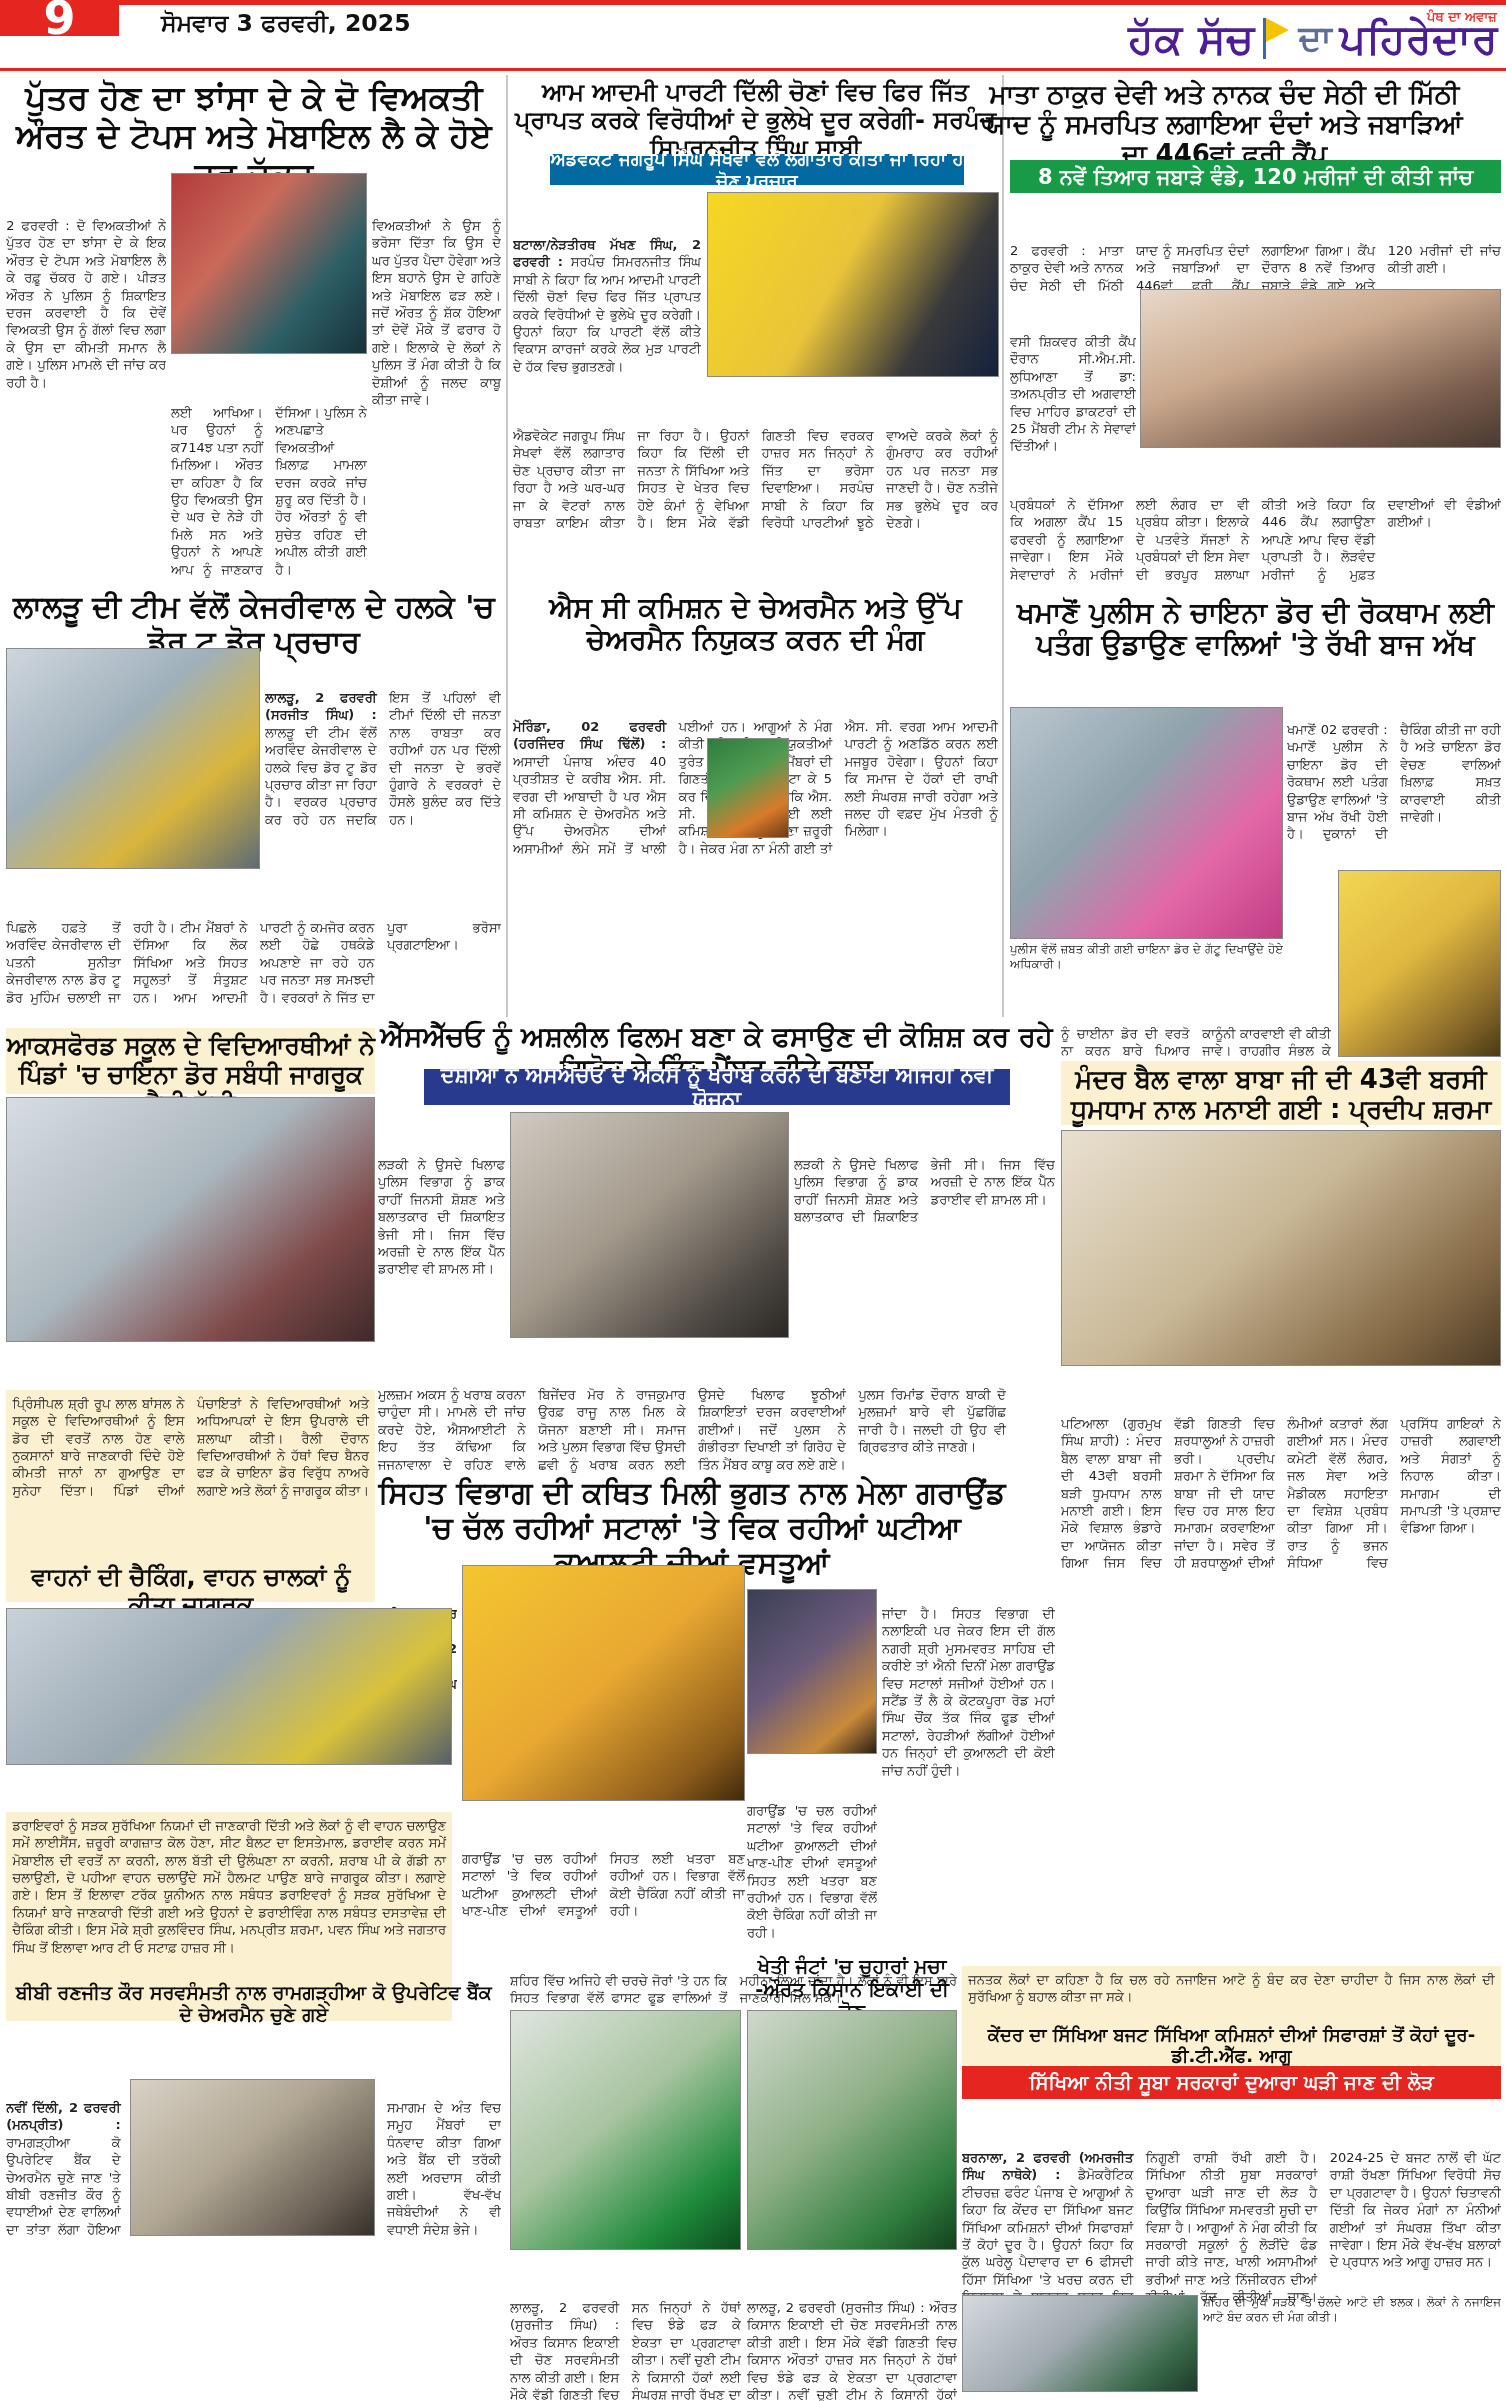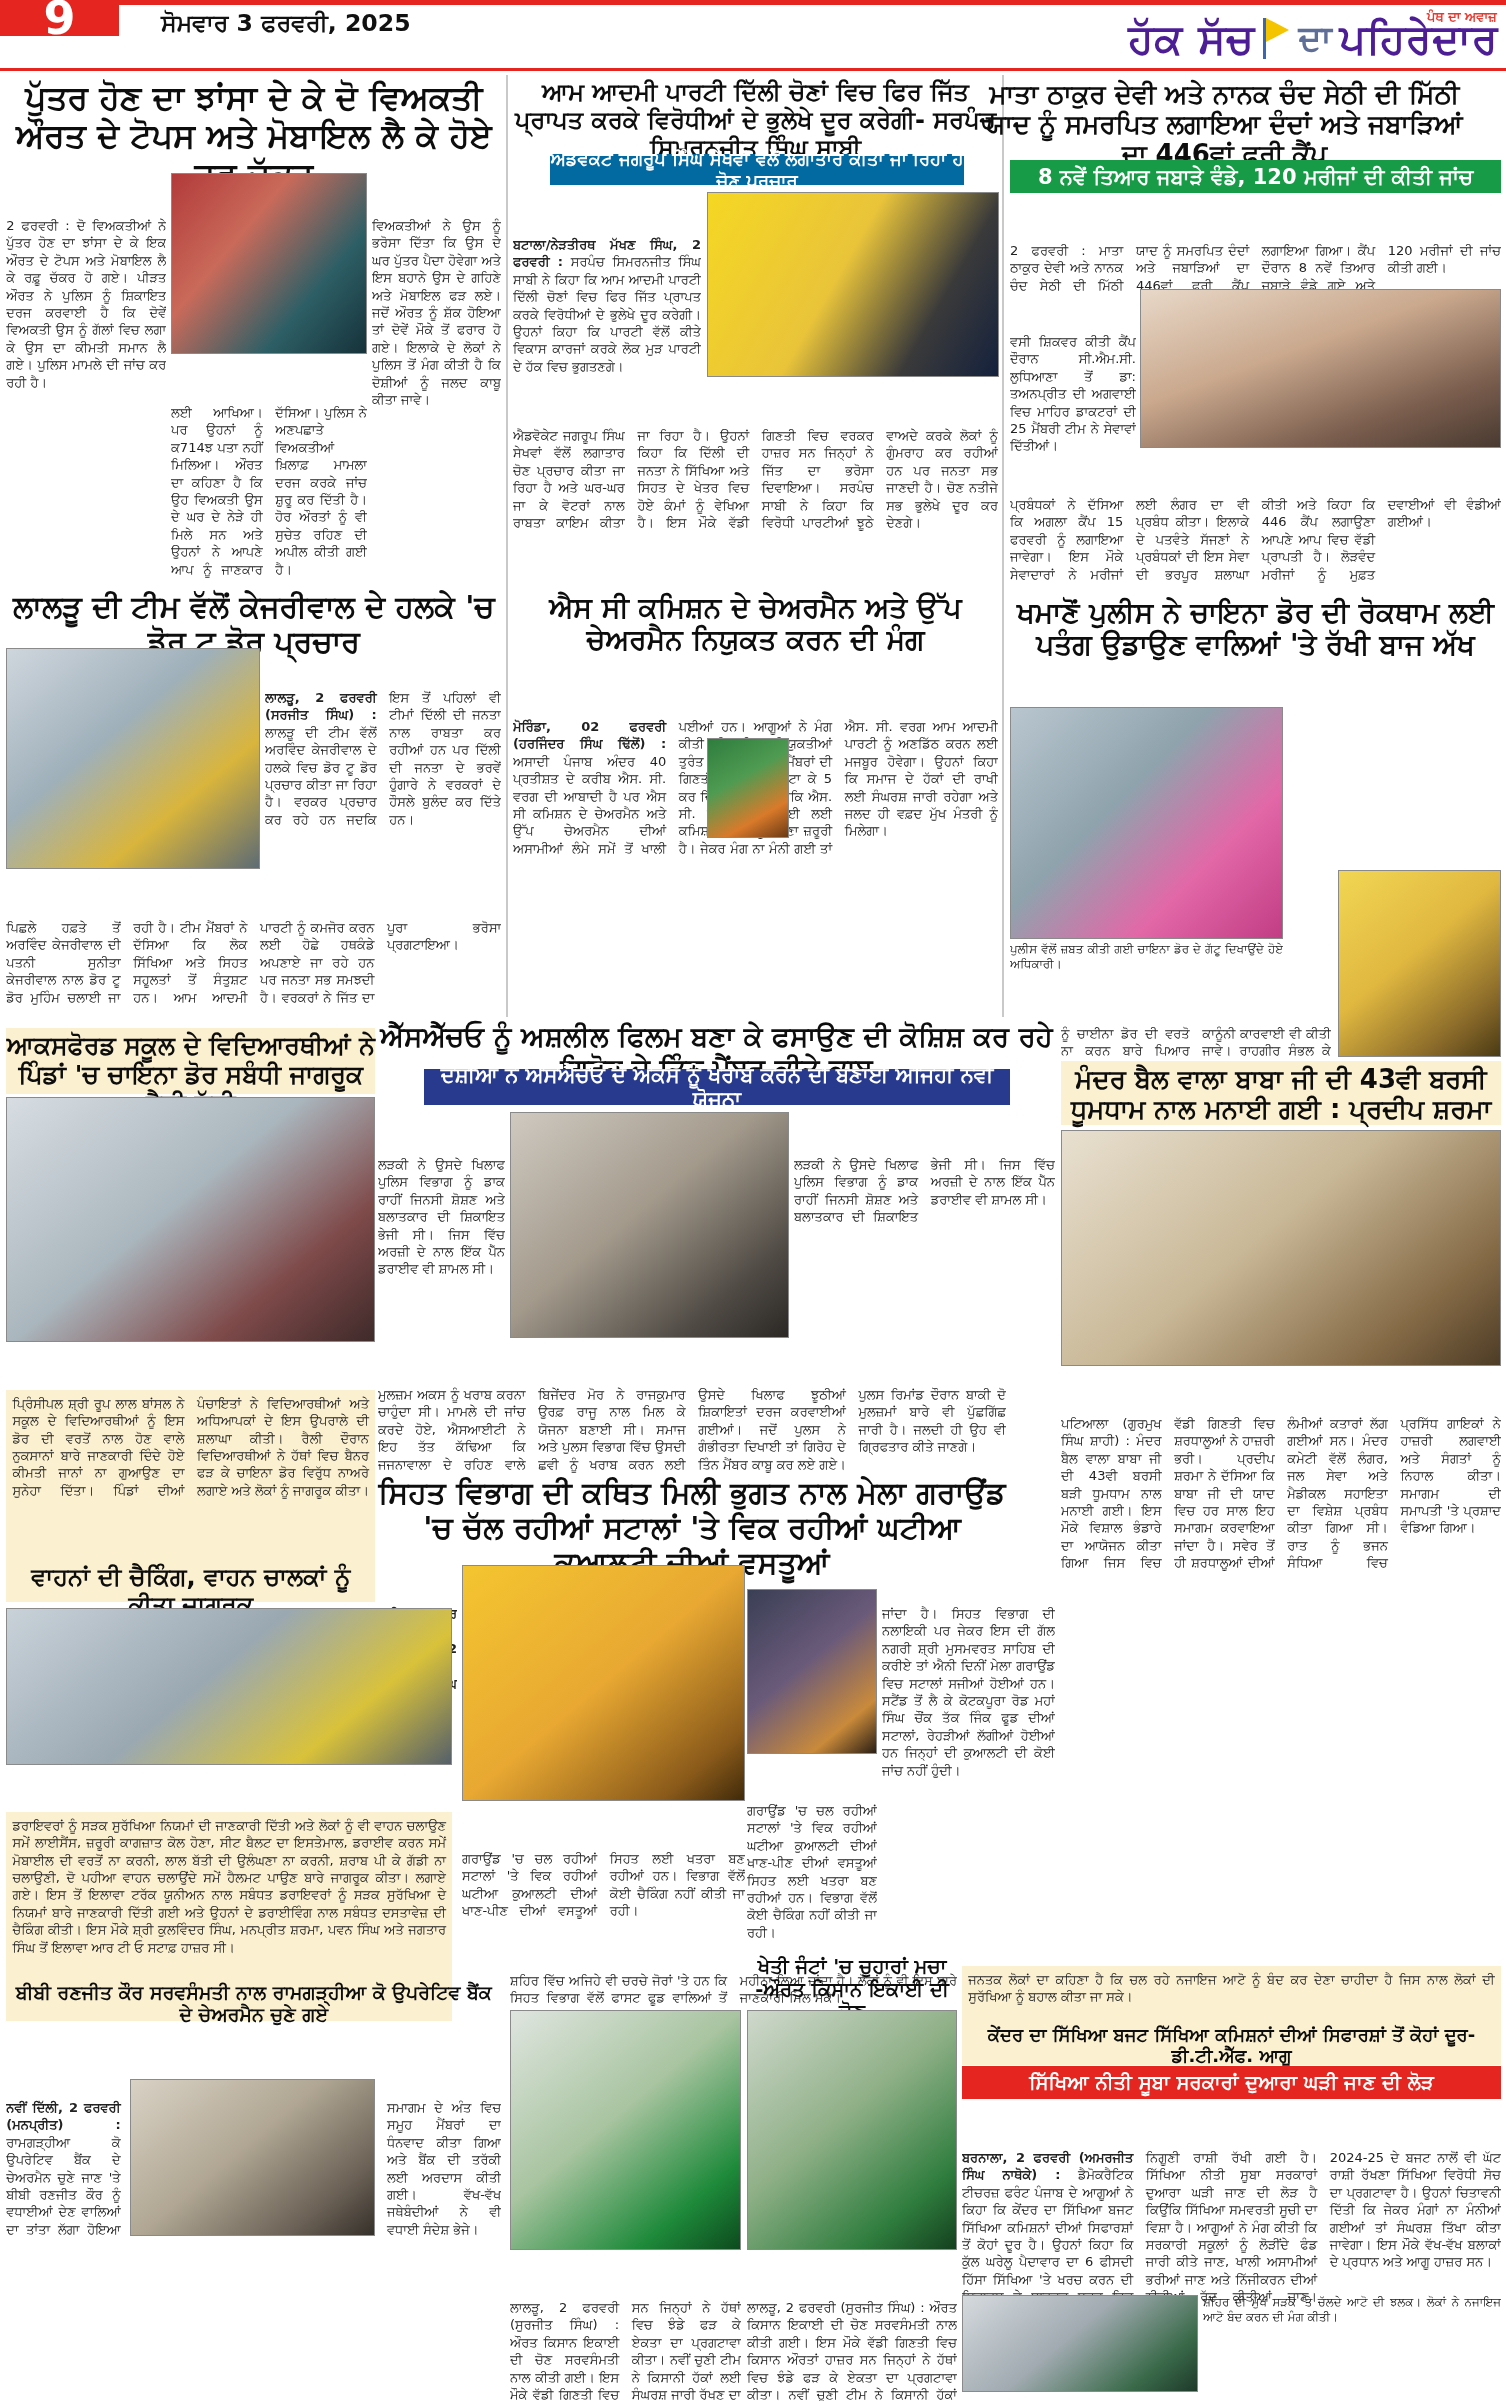--- a/index.html
+++ b/index.html
@@ -103,20 +103,21 @@
   <div class="abs photo ph-rally" style="left:6.3px;top:648px;width:254px;height:221px"></div>
   <div class="abs bt c2" style="left:265px;top:645px;width:236px;height:225px"><span class="byline">ਲਾਲੜੂ, 2 ਫਰਵਰੀ (ਸਰਜੀਤ ਸਿੰਘ) :</span> <span>ਲਾਲੜੂ ਦੀ ਟੀਮ ਵੱਲੋਂ ਅਰਵਿੰਦ ਕੇਜਰੀਵਾਲ ਦੇ ਹਲਕੇ ਵਿਚ ਡੋਰ ਟੂ ਡੋਰ ਪ੍ਰਚਾਰ ਕੀਤਾ ਜਾ ਰਿਹਾ ਹੈ। ਵਰਕਰ ਪ੍ਰਚਾਰ ਕਰ ਰਹੇ ਹਨ ਜਦਕਿ ਇਸ ਤੋਂ ਪਹਿਲਾਂ ਵੀ ਟੀਮਾਂ ਦਿੱਲੀ ਦੀ ਜਨਤਾ ਨਾਲ ਰਾਬਤਾ ਕਰ ਰਹੀਆਂ ਹਨ ਪਰ ਦਿੱਲੀ ਦੀ ਜਨਤਾ ਦੇ ਭਰਵੇਂ ਹੁੰਗਾਰੇ ਨੇ ਵਰਕਰਾਂ ਦੇ ਹੌਸਲੇ ਬੁਲੰਦ ਕਰ ਦਿੱਤੇ ਹਨ।</span></div>
   <div class="abs bt c4" style="left:6.3px;top:875px;width:495px;height:149px">ਪਿਛਲੇ ਹਫ਼ਤੇ ਤੋਂ ਅਰਵਿੰਦ ਕੇਜਰੀਵਾਲ ਦੀ ਪਤਨੀ ਸੁਨੀਤਾ ਕੇਜਰੀਵਾਲ ਨਾਲ ਡੋਰ ਟੂ ਡੋਰ ਮੁਹਿੰਮ ਚਲਾਈ ਜਾ ਰਹੀ ਹੈ। ਟੀਮ ਮੈਂਬਰਾਂ ਨੇ ਦੱਸਿਆ ਕਿ ਲੋਕ ਸਿੱਖਿਆ ਅਤੇ ਸਿਹਤ ਸਹੂਲਤਾਂ ਤੋਂ ਸੰਤੁਸ਼ਟ ਹਨ। ਆਮ ਆਦਮੀ ਪਾਰਟੀ ਨੂੰ ਕਮਜੋਰ ਕਰਨ ਲਈ ਹੋਛੇ ਹਥਕੰਡੇ ਅਪਣਾਏ ਜਾ ਰਹੇ ਹਨ ਪਰ ਜਨਤਾ ਸਭ ਸਮਝਦੀ ਹੈ। ਵਰਕਰਾਂ ਨੇ ਜਿੱਤ ਦਾ ਪੂਰਾ ਭਰੋਸਾ ਪ੍ਰਗਟਾਇਆ।</div>
 
   <div class="abs hl" style="left:513px;top:592px;width:485px;height:75px;font-size:28px">ਐਸ ਸੀ ਕਮਿਸ਼ਨ ਦੇ ਚੇਅਰਮੈਨ ਅਤੇ ਉੱਪ ਚੇਅਰਮੈਨ ਨਿਯੁਕਤ ਕਰਨ ਦੀ ਮੰਗ</div>
   <div class="abs bt c3" style="left:513px;top:674px;width:485px;height:344px"><span class="byline">ਮੋਰਿੰਡਾ, 02 ਫਰਵਰੀ (ਹਰਜਿੰਦਰ ਸਿੰਘ ਢਿੱਲੋਂ) :</span> <span>ਅਸਾਦੀ ਪੰਜਾਬ ਅੰਦਰ 40 ਪ੍ਰਤੀਸ਼ਤ ਦੇ ਕਰੀਬ ਐਸ. ਸੀ. ਵਰਗ ਦੀ ਆਬਾਦੀ ਹੈ ਪਰ ਐਸ ਸੀ ਕਮਿਸ਼ਨ ਦੇ ਚੇਅਰਮੈਨ ਅਤੇ ਉੱਪ ਚੇਅਰਮੈਨ ਦੀਆਂ ਅਸਾਮੀਆਂ ਲੰਮੇ ਸਮੇਂ ਤੋਂ ਖਾਲੀ ਪਈਆਂ ਹਨ। ਆਗੂਆਂ ਨੇ ਮੰਗ ਕੀਤੀ ਕਿ ਇਹ ਨਿਯੁਕਤੀਆਂ ਤੁਰੰਤ ਕੀਤੀਆਂ ਜਾਣ। ਮੈਂਬਰਾਂ ਦੀ ਗਿਣਤੀ ਵੀ 10 ਤੋਂ ਘਟਾ ਕੇ 5 ਕਰ ਦਿੱਤੀ ਗਈ ਸੀ ਜਦਕਿ ਐਸ. ਸੀ. ਵਰਗ ਦੀ ਭਲਾਈ ਲਈ ਕਮਿਸ਼ਨ ਦਾ ਮਜ਼ਬੂਤ ਹੋਣਾ ਜ਼ਰੂਰੀ ਹੈ। ਜੇਕਰ ਮੰਗ ਨਾ ਮੰਨੀ ਗਈ ਤਾਂ ਐਸ. ਸੀ. ਵਰਗ ਆਮ ਆਦਮੀ ਪਾਰਟੀ ਨੂੰ ਅਣਡਿੱਠ ਕਰਨ ਲਈ ਮਜਬੂਰ ਹੋਵੇਗਾ। ਉਹਨਾਂ ਕਿਹਾ ਕਿ ਸਮਾਜ ਦੇ ਹੱਕਾਂ ਦੀ ਰਾਖੀ ਲਈ ਸੰਘਰਸ਼ ਜਾਰੀ ਰਹੇਗਾ ਅਤੇ ਜਲਦ ਹੀ ਵਫ਼ਦ ਮੁੱਖ ਮੰਤਰੀ ਨੂੰ ਮਿਲੇਗਾ।</span></div>
   <div class="abs photo ph-mug" style="left:707px;top:738px;width:82px;height:100px"></div>
 
   <div class="abs hl" style="left:1010px;top:597px;width:491px;height:75px;font-size:28px">ਖਮਾਣੋਂ ਪੁਲੀਸ ਨੇ ਚਾਇਨਾ ਡੋਰ ਦੀ ਰੋਕਥਾਮ ਲਈ ਪਤੰਗ ਉਡਾਉਣ ਵਾਲਿਆਂ 'ਤੇ ਰੱਖੀ ਬਾਜ ਅੱਖ</div>
   <div class="abs photo ph-kite" style="left:1010px;top:707px;width:273px;height:232px"></div>
+  <div class="abs bt c2" style="left:1287px;top:677px;width:214px;height:262px">ਖਮਾਣੋਂ 02 ਫਰਵਰੀ : ਖਮਾਣੋਂ ਪੁਲੀਸ ਨੇ ਚਾਇਨਾ ਡੋਰ ਦੀ ਰੋਕਥਾਮ ਲਈ ਪਤੰਗ ਉਡਾਉਣ ਵਾਲਿਆਂ 'ਤੇ ਬਾਜ ਅੱਖ ਰੱਖੀ ਹੋਈ ਹੈ। ਦੁਕਾਨਾਂ ਦੀ ਚੈਕਿੰਗ ਕੀਤੀ ਜਾ ਰਹੀ ਹੈ ਅਤੇ ਚਾਇਨਾ ਡੋਰ ਵੇਚਣ ਵਾਲਿਆਂ ਖ਼ਿਲਾਫ਼ ਸਖ਼ਤ ਕਾਰਵਾਈ ਕੀਤੀ ਜਾਵੇਗੀ।</div>
   <div class="abs cap" style="left:1010px;top:942px;width:273px;height:35px">ਪੁਲੀਸ ਵੱਲੋਂ ਜ਼ਬਤ ਕੀਤੀ ਗਈ ਚਾਇਨਾ ਡੋਰ ਦੇ ਗੱਟੂ ਦਿਖਾਉਂਦੇ ਹੋਏ ਅਧਿਕਾਰੀ।</div>
   <div class="abs bt c2" style="left:1061px;top:981px;width:270px;height:75px">ਨੂੰ ਚਾਈਨਾ ਡੋਰ ਦੀ ਵਰਤੋ ਨਾ ਕਰਨ ਬਾਰੇ ਪਿਆਰ ਨਾਲ ਵੀ ਸਮਝਾਇਆ ਜਾਵੇ ਅਤੇ ਲੋੜ ਪੈਣ 'ਤੇ ਬਣਦੀ ਕਾਨੂੰਨੀ ਕਾਰਵਾਈ ਵੀ ਕੀਤੀ ਜਾਵੇ। ਰਾਹਗੀਰ ਸੰਭਲ ਕੇ ਸੜਕਾਂ 'ਤੇ ਸਫ਼ਰ ਕਰਨ ਤਾਂ ਜੋ ਡੋਰ ਨਾਲ ਕਿਸੇ ਵੀ ਵਿਅਕਤੀ ਦਾ ਨੁਕਸਾਨ ਨਾ ਹੋ ਸਕੇ।</div>
   <div class="abs photo ph-balloon" style="left:1338px;top:870px;width:163px;height:187px"></div>
 
   <div class="abs hl hl-cream" style="left:6.3px;top:1028px;width:369px;height:66px;font-size:25px;padding-top:3.1px">ਆਕਸਫੋਰਡ ਸਕੂਲ ਦੇ ਵਿਦਿਆਰਥੀਆਂ ਨੇ ਪਿੰਡਾਂ 'ਚ ਚਾਇਨਾ ਡੋਰ ਸਬੰਧੀ ਜਾਗਰੂਕ ਰੈਲੀ ਕੱਢੀ</div>
   <div class="abs photo ph-students" style="left:6.3px;top:1097px;width:369px;height:245px"></div>
   <div class="abs bt bt-cream c2" style="left:6.3px;top:1346px;width:369px;height:212px">ਪ੍ਰਿੰਸੀਪਲ ਸ਼੍ਰੀ ਰੂਪ ਲਾਲ ਬਾਂਸਲ ਨੇ ਸਕੂਲ ਦੇ ਵਿਦਿਆਰਥੀਆਂ ਨੂੰ ਇਸ ਡੋਰ ਦੀ ਵਰਤੋਂ ਨਾਲ ਹੋਣ ਵਾਲੇ ਨੁਕਸਾਨਾਂ ਬਾਰੇ ਜਾਣਕਾਰੀ ਦਿੰਦੇ ਹੋਏ ਕੀਮਤੀ ਜਾਨਾਂ ਨਾ ਗੁਆਉਣ ਦਾ ਸੁਨੇਹਾ ਦਿੱਤਾ। ਪਿੰਡਾਂ ਦੀਆਂ ਪੰਚਾਇਤਾਂ ਨੇ ਵਿਦਿਆਰਥੀਆਂ ਅਤੇ ਅਧਿਆਪਕਾਂ ਦੇ ਇਸ ਉਪਰਾਲੇ ਦੀ ਸ਼ਲਾਘਾ ਕੀਤੀ। ਰੈਲੀ ਦੌਰਾਨ ਵਿਦਿਆਰਥੀਆਂ ਨੇ ਹੱਥਾਂ ਵਿਚ ਬੈਨਰ ਫੜ ਕੇ ਚਾਇਨਾ ਡੋਰ ਵਿਰੁੱਧ ਨਾਅਰੇ ਲਗਾਏ ਅਤੇ ਲੋਕਾਂ ਨੂੰ ਜਾਗਰੂਕ ਕੀਤਾ।</div>
 
   <div class="abs hl" style="left:378px;top:1021px;width:677px;height:46px;font-size:27.5px">ਐੱਸਐੱਚਓ ਨੂੰ ਅਸ਼ਲੀਲ ਫਿਲਮ ਬਣਾ ਕੇ ਫਸਾਉਣ ਦੀ ਕੋਸ਼ਿਸ਼ ਕਰ ਰਹੇ ਗਿਰੋਹ ਦੇ ਤਿੰਨ ਮੈਂਬਰ ਕੀਤੇ ਕਾਬੂ</div>
   <div class="abs band band-blue" style="left:424px;top:1069px;width:586px;height:36px;font-size:21px">ਦੋਸ਼ੀਆਂ ਨੇ ਐੱਸਐੱਚਓ ਦੇ ਅਕਸ ਨੂੰ ਖਰਾਬ ਕਰਨ ਦੀ ਬਣਾਈ ਅਜਿਹੀ ਨਵੀਂ ਯੋਜਨਾ</div>

